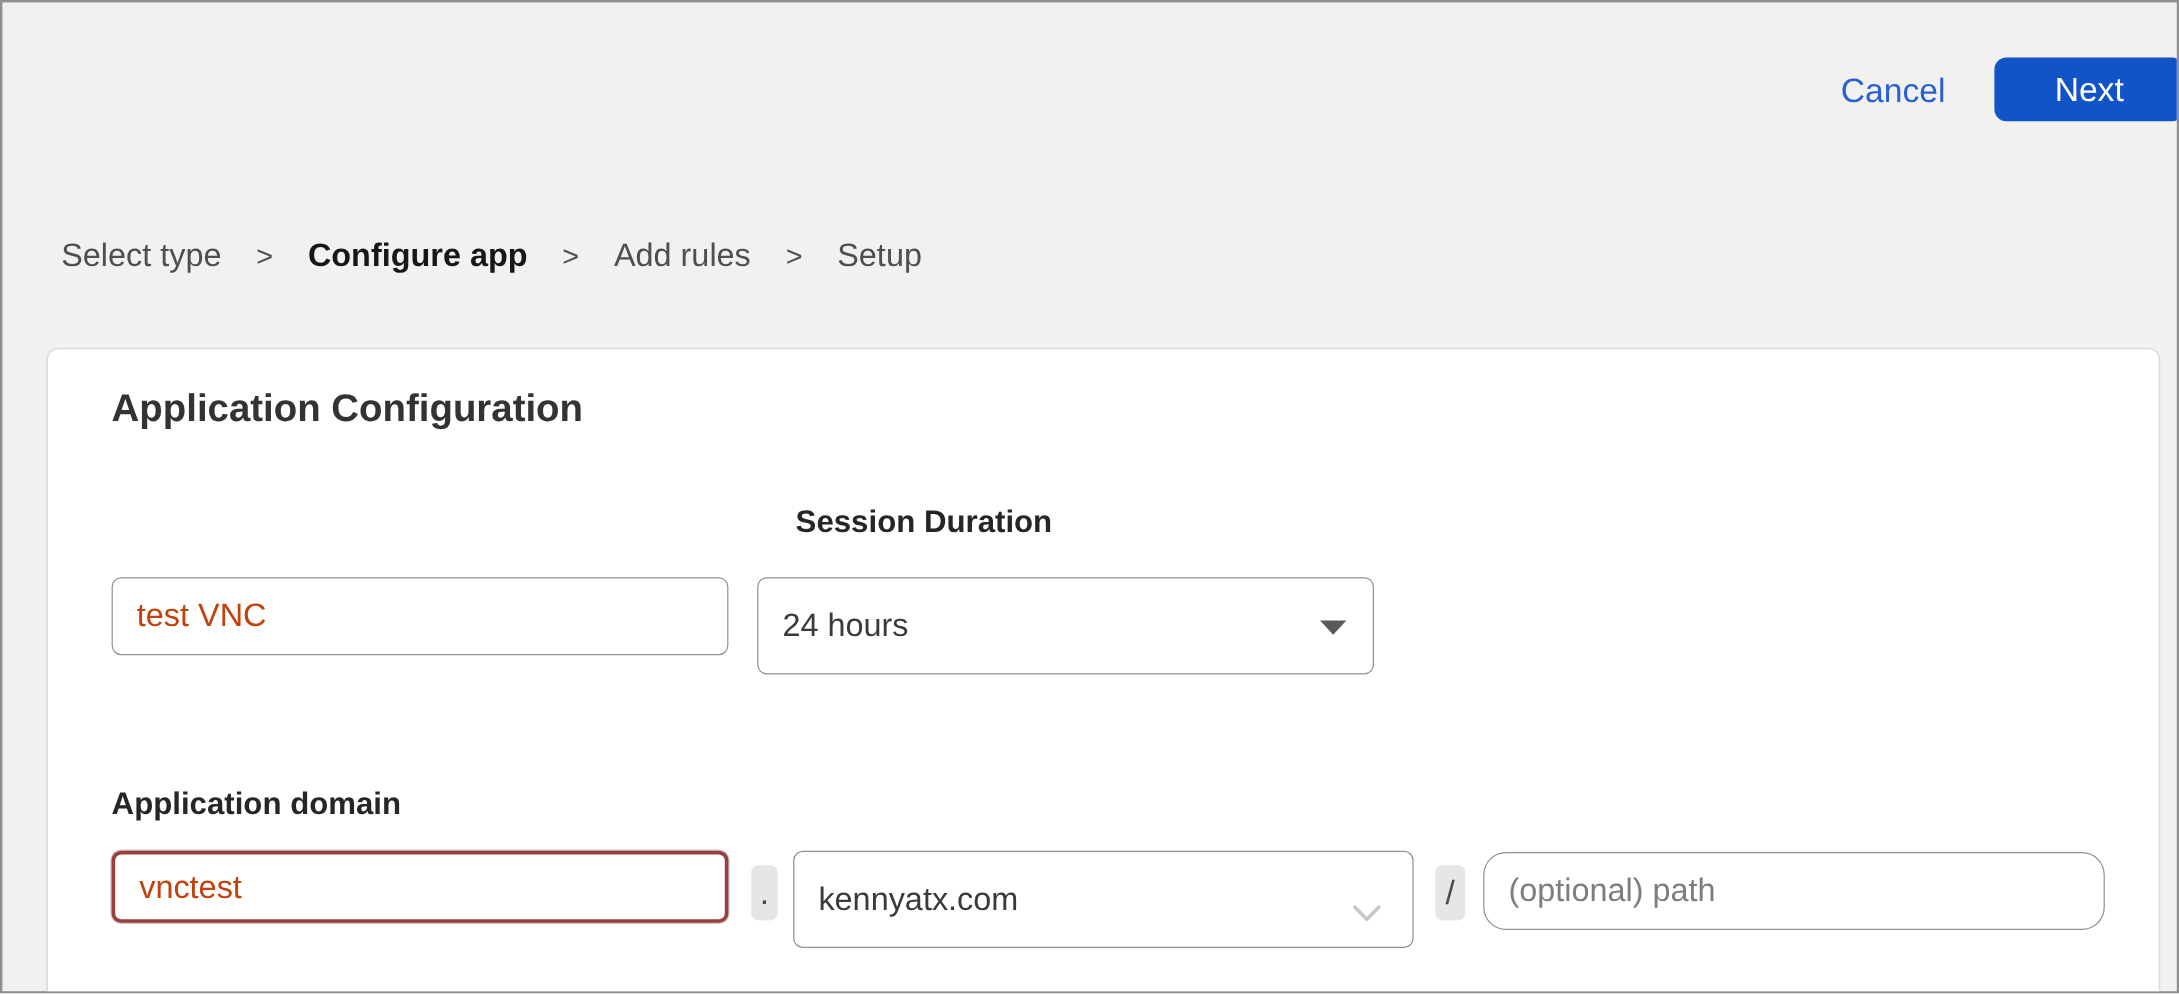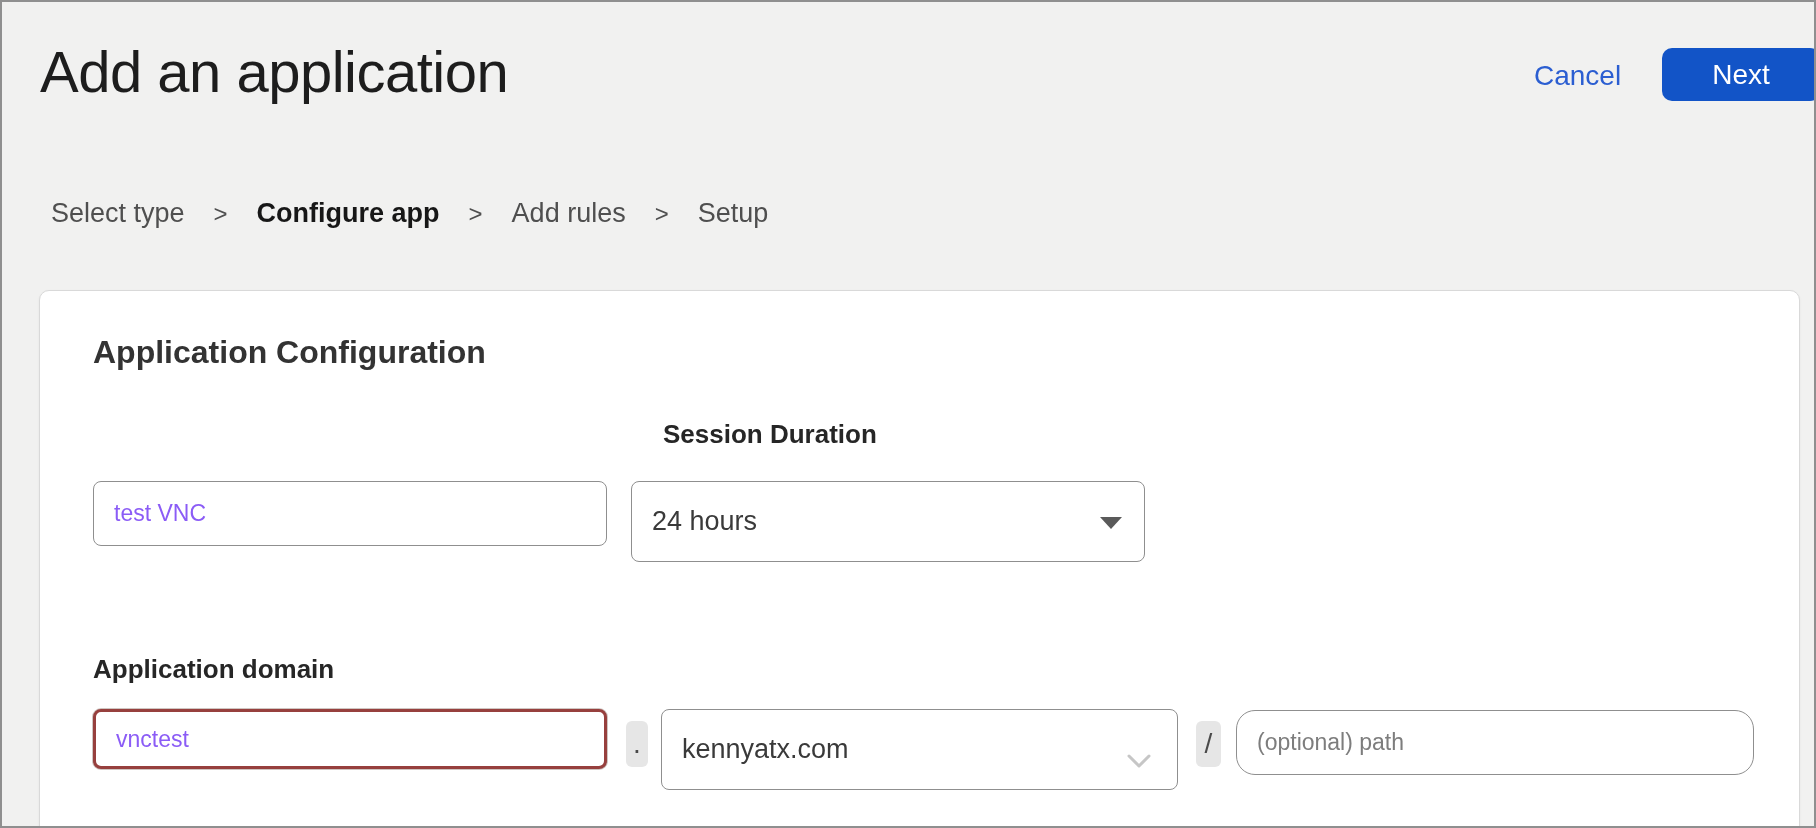--- a/index.html
+++ b/index.html
@@ -74,21 +74,21 @@
     width: 1761px;
     height: 600px; 
     background: #ffffff;
     border: 1px solid #d9d9d9;
     border-radius: 10px;
     box-shadow: 0 1px 3px rgba(0,0,0,0.05);
   }
   .section-title {
     position: absolute;
     left: 53px;
-    top: 43px;
+    top: 31px;
     font-size: 32px;
     font-weight: 700;
     color: #333333;
     text-align: center;
   }
   .field-label {
     position: absolute;
     font-size: 26px;
     font-weight: 700;
     color: #262626;
@@ -97,22 +97,22 @@
   .lbl-session { left: 591px; top: 128px; margin-left: 32px; }
   .lbl-domain  { left: 53px;  top: 363px; }
 
   .text-input {
     position: absolute;
     height: 65px;
     border: 1px solid #8f8f8f;
     border-radius: 8px;
     background: #ffffff;
     font-family: inherit;
-    font-size: 23px;
-    color: #8b5cf6;
+    font-size: 27px;
+    color: #c2410c;
     padding: 0 20px;
     outline: none;
   }
   .text-input::placeholder { color: #7d7d7d; opacity: 1; }
 
   .input-name { left: 53px; top: 190px; width: 514px; }
 
   .select-box {
     position: absolute;
     height: 81px;
@@ -166,21 +166,20 @@
   }
   .sep-dot   { left: 586px;  width: 22px; }
   .sep-slash { left: 1156px; width: 25px; }
   .input-path { left: 1196px; top: 419px; width: 518px; border-radius: 19px; }
 </style>
 </head>
 <body>
 
 <div class="screen">
 
-  <h1 class="page-title">Add an application</h1>
   <button class="cancel-link">Cancel</button>
   <button class="next-button">Next</button>
 
   <nav class="breadcrumb">
     <span class="crumb">Select type</span>
     <span class="crumb-sep">&gt;</span>
     <span class="crumb active">Configure app</span>
     <span class="crumb-sep">&gt;</span>
     <span class="crumb">Add rules</span>
     <span class="crumb-sep">&gt;</span>

